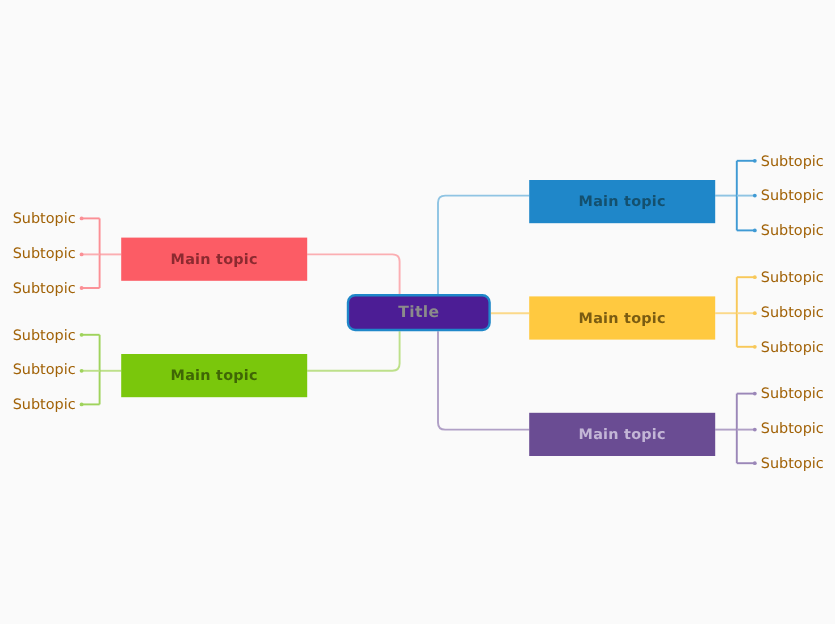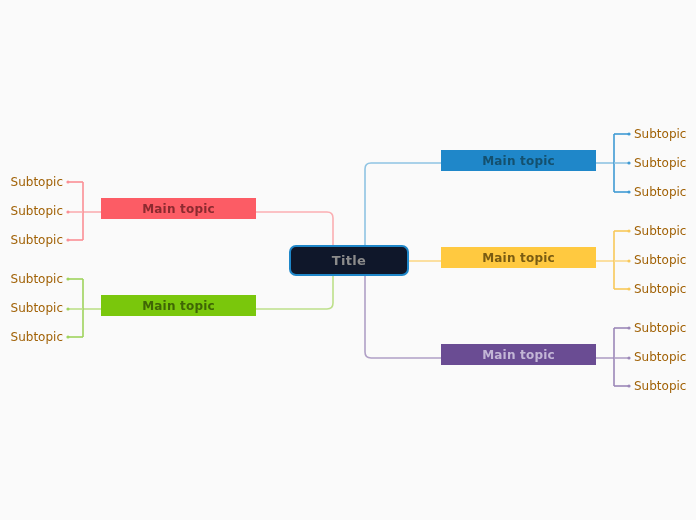--- a/index.html
+++ b/index.html
@@ -9,30 +9,30 @@
     font-family:"DejaVu Sans", sans-serif;
     overflow:hidden;
     position:relative;
   }
   #canvas{position:absolute;inset:0;width:696px;height:520px;}
   #svg-layer{position:absolute;left:0;top:0;width:696px;height:520px;pointer-events:none;}
 
   .node{position:absolute;box-sizing:border-box;display:flex;align-items:center;justify-content:center;}
 
   .main-node{
-    width:155px;height:21px;
+    width:155px;height:36px;
     font-size:12px;font-weight:bold;
     letter-spacing:.2px;
     white-space:nowrap;
     text-align:center;
   }
 
   .title-node{
     left:289px;top:245px;width:120px;height:31px;
-    background:#0f172a;
+    background:#4c1d95;
     border:2px solid #1f87c9;
     border-radius:7px;
     color:#8b8b8b;
     font-size:13px;font-weight:bold;
     letter-spacing:.3px;
   }
 
   .sub-label{
     position:absolute;
     font-size:12px;

